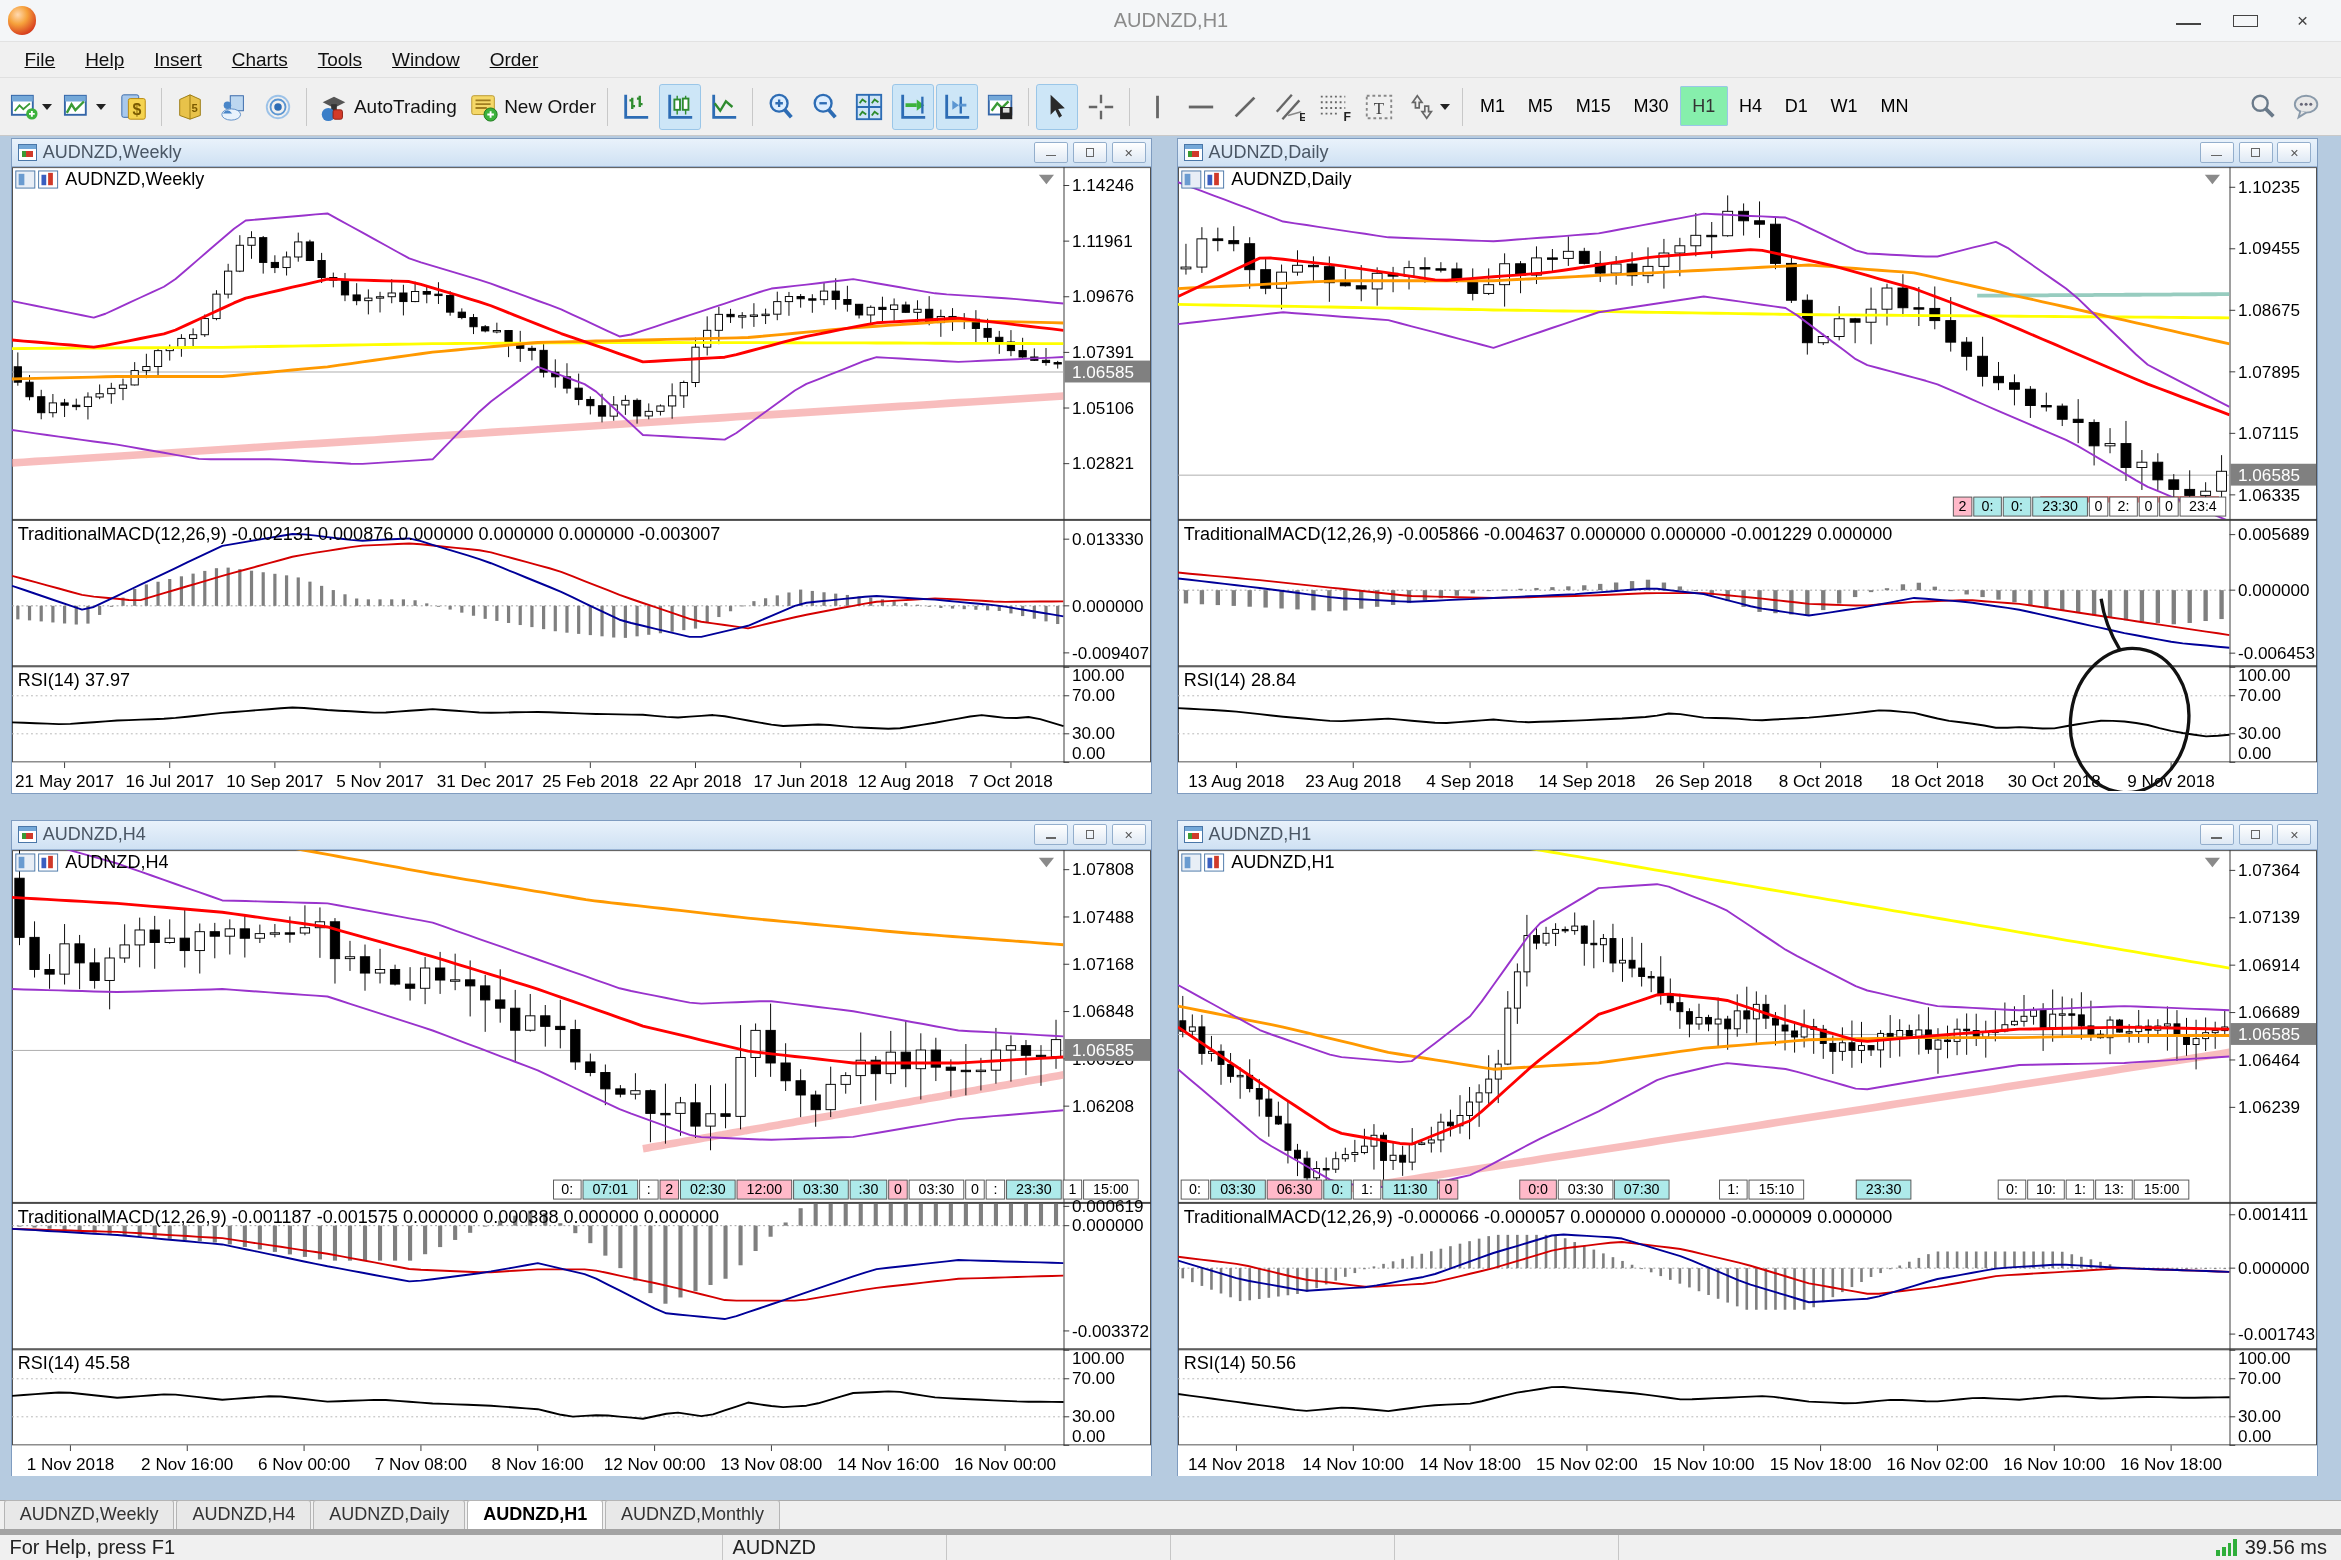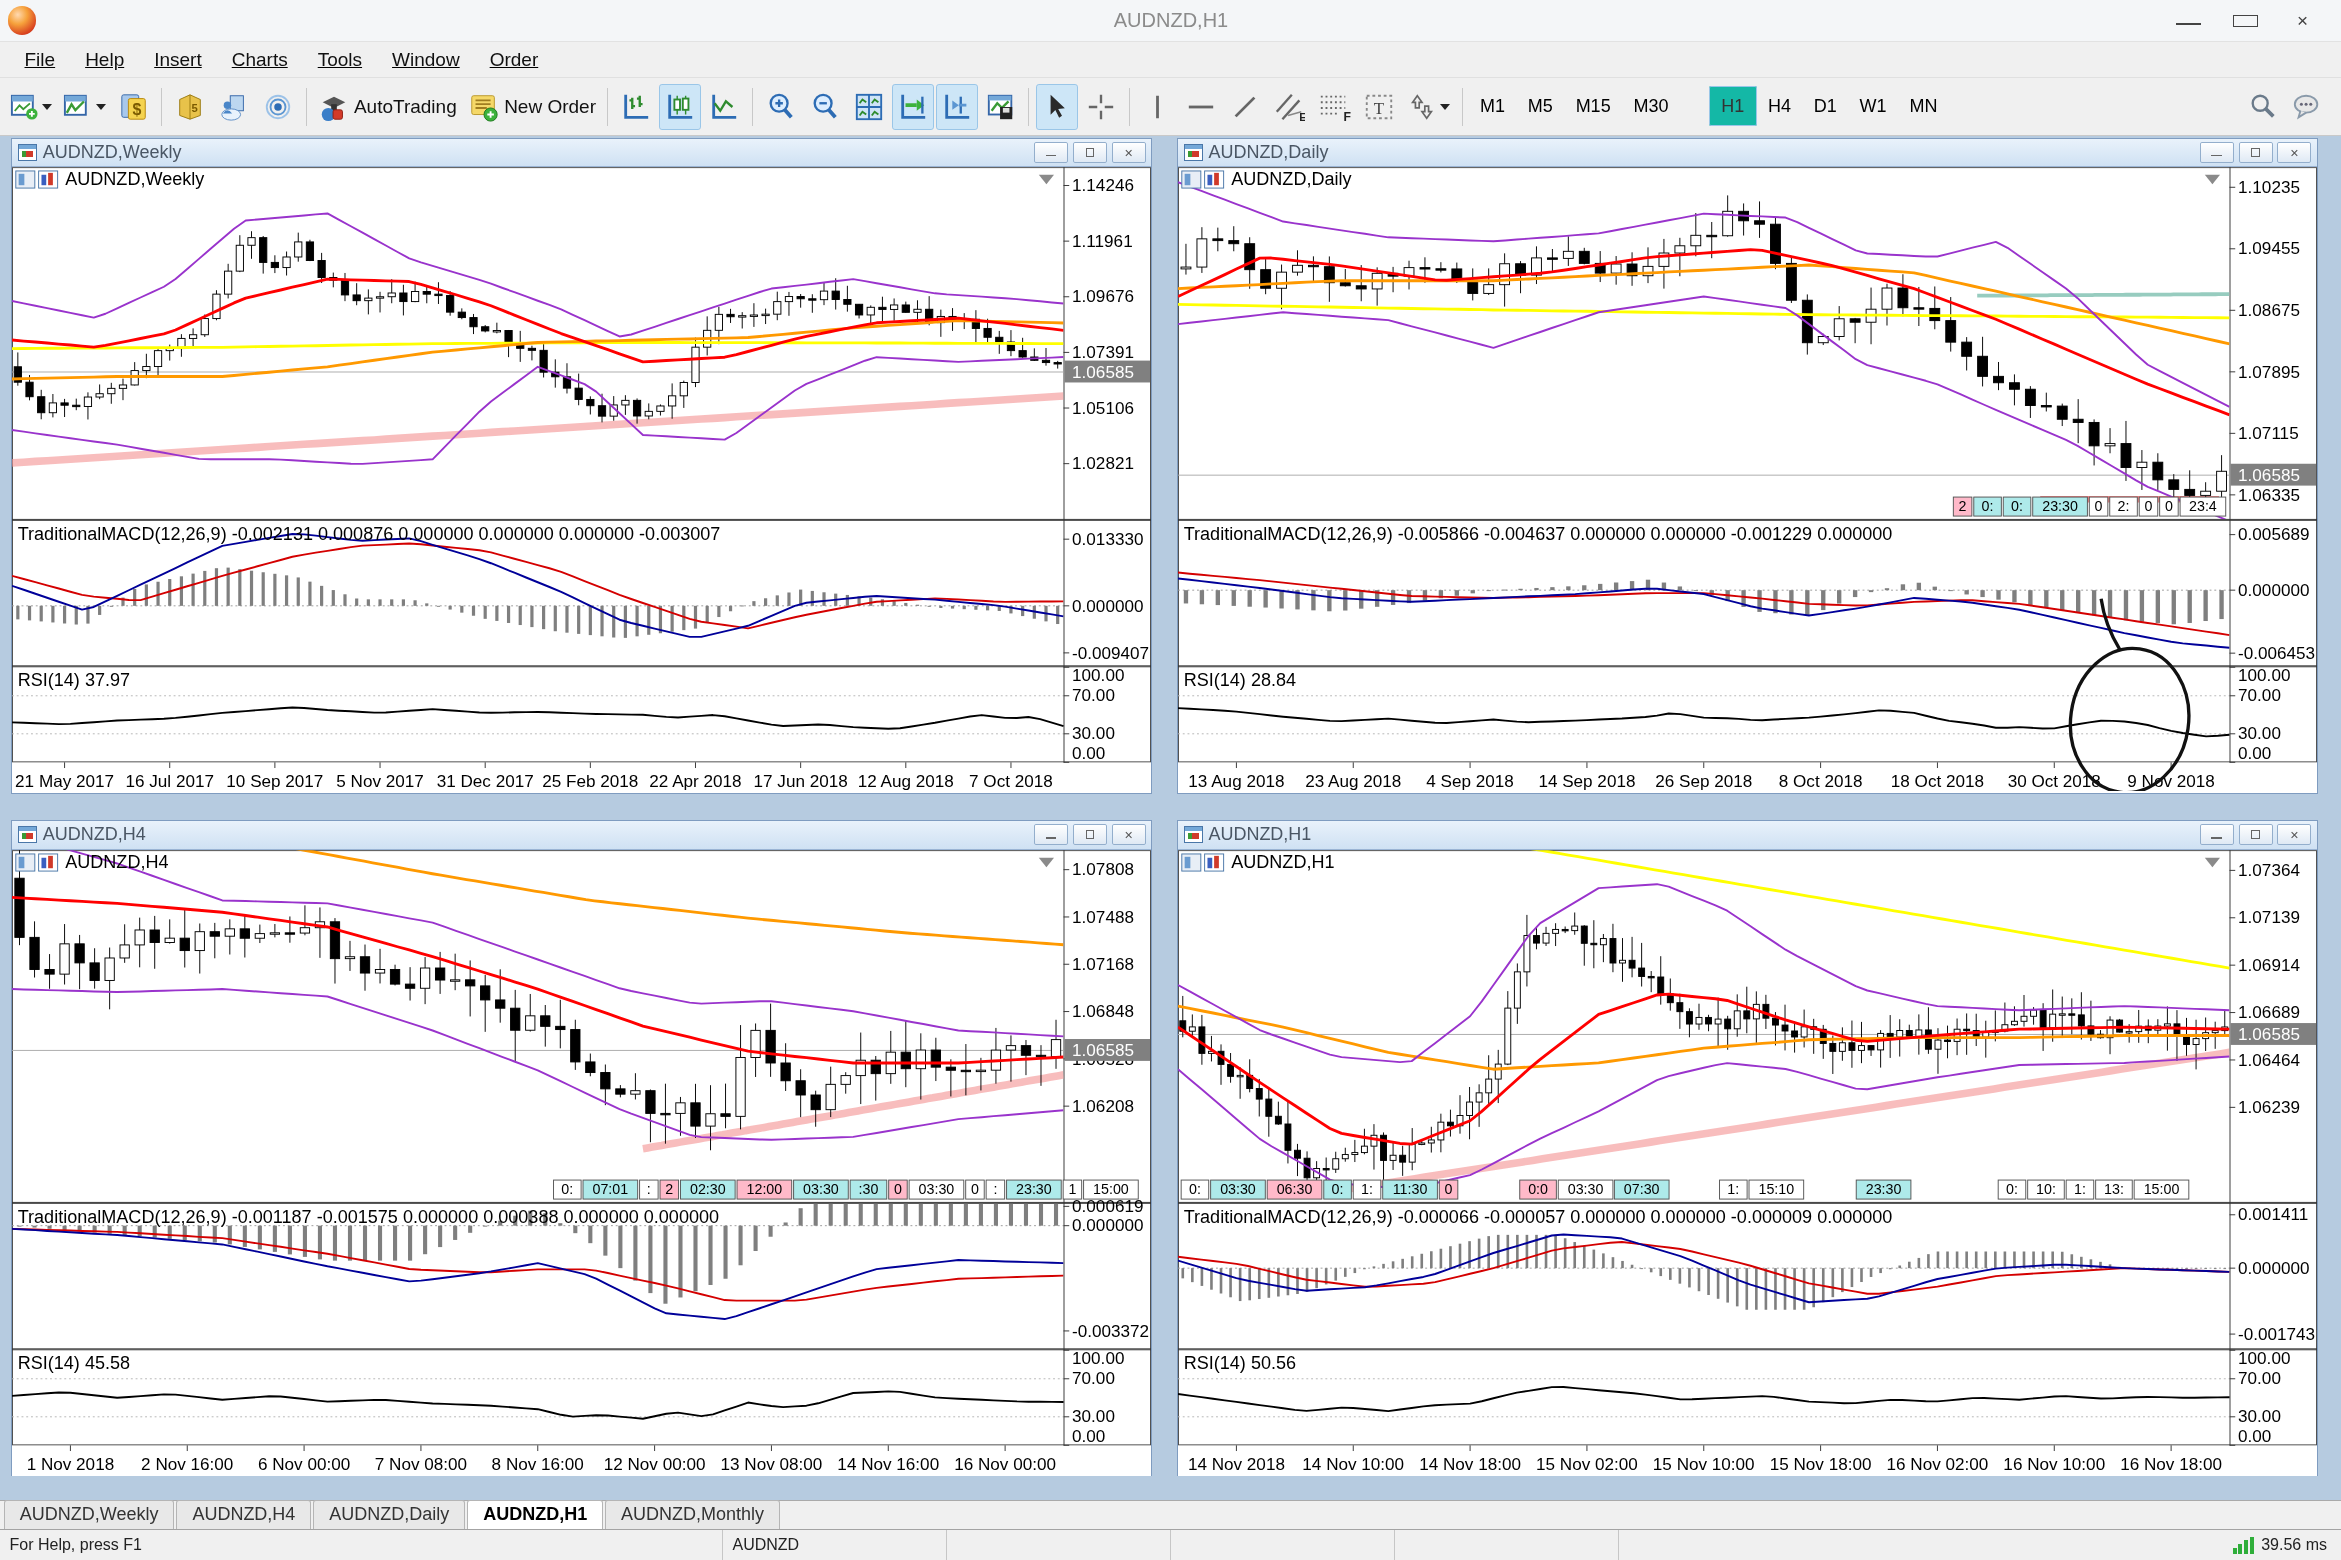--- a/index.html
+++ b/index.html
@@ -18,21 +18,21 @@
     border-bottom:1px solid #e0e0e0;text-decoration:underline; }
   .menu-item { font-size:19px; color:#111; padding:3.8px 15px; }
   #toolbar { height:58px; background:#f0f0f0; display:flex; align-items:center; padding-left:3.8px;
     border-bottom:1px solid #c9c9c9; position:relative; }
   .tbtn { height:46px; min-width:42px; display:flex; align-items:center; justify-content:center;
     border:1px solid transparent; border-radius:2.9px; margin:0 1px; padding:0 3.8px; gap:3.8px; }
   .tbtn.active { background:#cde6f7; border-color:#9ac6e8; }
   .tbtn .lbl { font-size:19px; color:#111; }
   .tsep { width:1px; height:38px; background:#c8c8c8; margin:0 5.7px; }
   .tf { font-size:18px; color:#000000; padding:8.6px 11.4px; border-radius:1.9px; }
-  .tf.active { background:#14b8a6; border:1px solid #9ac6e8; color:#333;margin-left:29px; }
+  .tf.active { background:#86efac; border:1px solid #9ac6e8; color:#333; }
   .caret { width:0; height:0; border-left:5.7px solid transparent; border-right:5.7px solid transparent;
     border-top:6.7px solid #222; }
   #toolbar-right { margin-left:auto; display:flex; align-items:center; padding-right:13.3px; }
   #mdi { position:relative; height:1364px; background:#b6cbe0; }
   .panel { position:absolute; width:1141px; height:656px; background:#fff;
     border:1px solid #7f9cc0; box-shadow:0 0 0 1px #d6e4f2 inset; }
   .ptitle { height:28.5px; background:linear-gradient(#e9f2fb,#cfe1f3); display:flex; align-items:center;
     border-bottom:1px solid #9ab4d4; padding:0 5.7px; }
   .picon { width:19px; height:17px; border:1px solid #4a77a8; background:#fff; position:relative; margin-right:5.7px; }
   .picon::before { content:""; position:absolute; left:0; top:0; right:0; height:3.8px; background:#74a8d8; }
@@ -42,21 +42,21 @@
   .pbtns { margin-left:auto; display:flex; gap:4.8px; }
   .pbtn { width:34px; height:21px; background:linear-gradient(#ffffff,#dfe9f4); border:1px solid #93aecc;
     border-radius:1.9px; display:flex; align-items:center; justify-content:center; color:#555; font-size:14.3px; }
   .pbtn .min-glyph { width:10.5px; height:1.9px; background:#666; margin-top:7.6px; }
   .pbtn .restore-glyph { width:8.6px; height:8.6px; border:1.9px solid #666; }
   .pbody { position:relative; width:1139px; height:626px; background:#fff; }
   #tabbar { height:28.5px; background:#f0f0f0; border-top:1px solid #aaa; display:flex; align-items:flex-end; padding-left:3.8px; }
   .tab { font-size:18px; color:#333; padding:2.9px 15px 3.8px; border:1px solid #b5b5b5; border-bottom:none;
     background:#e8e8e8; margin-right:1.9px; border-radius:2.9px 2.9px 0 0; }
   .tab.active { background:#ffffff; font-weight:bold; color:#000; }
-  #statusbar { height:32px; background:#f0f0f0; border-top:1px solid #a3a3a3; display:flex; align-items:center; font-size:16px; color:#222; }
+  #statusbar { height:32px; background:#f0f0f0; border-top:6px solid #a3a3a3; display:flex; align-items:center; font-size:20px; color:#222; }
   .scell { border-right:1px solid #c6c6c6; height:100%; display:flex; align-items:center; padding:0 9.5px; }
   #status-help { width:723px; }
   #status-symbol { width:224px; }
   .scell.empty { width:224px; }
   #status-net { margin-left:auto; display:flex; align-items:center; gap:7.6px; padding-right:15px; }
   .sigbars { display:flex; align-items:flex-end; gap:1.9px; }
   .sigbars i { width:3.8px; background:#2fae3a; display:block; }
 </style>
 </head>
 <body>

